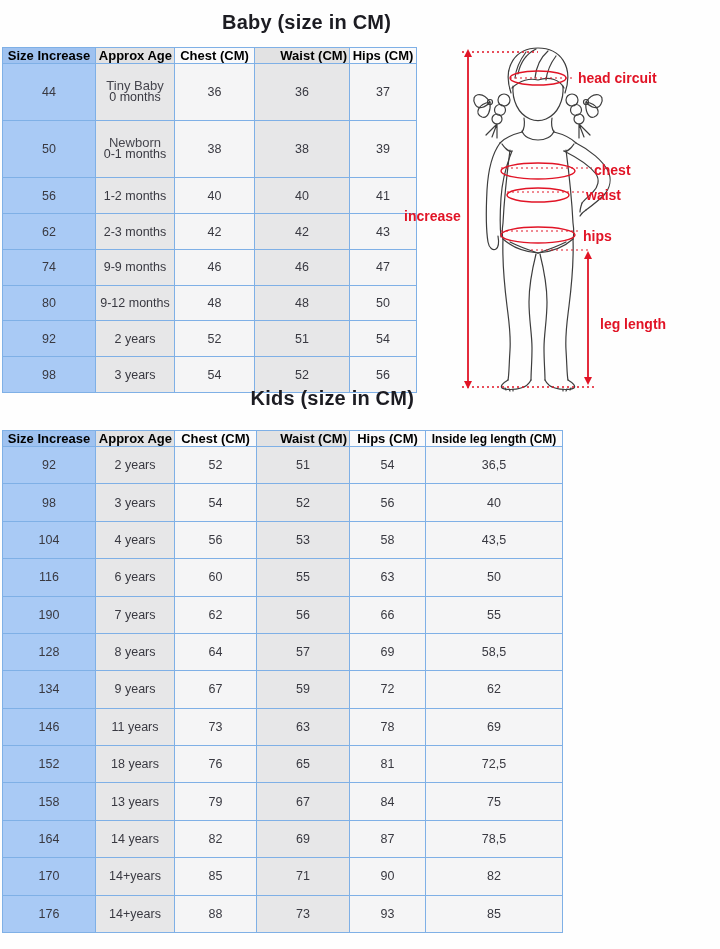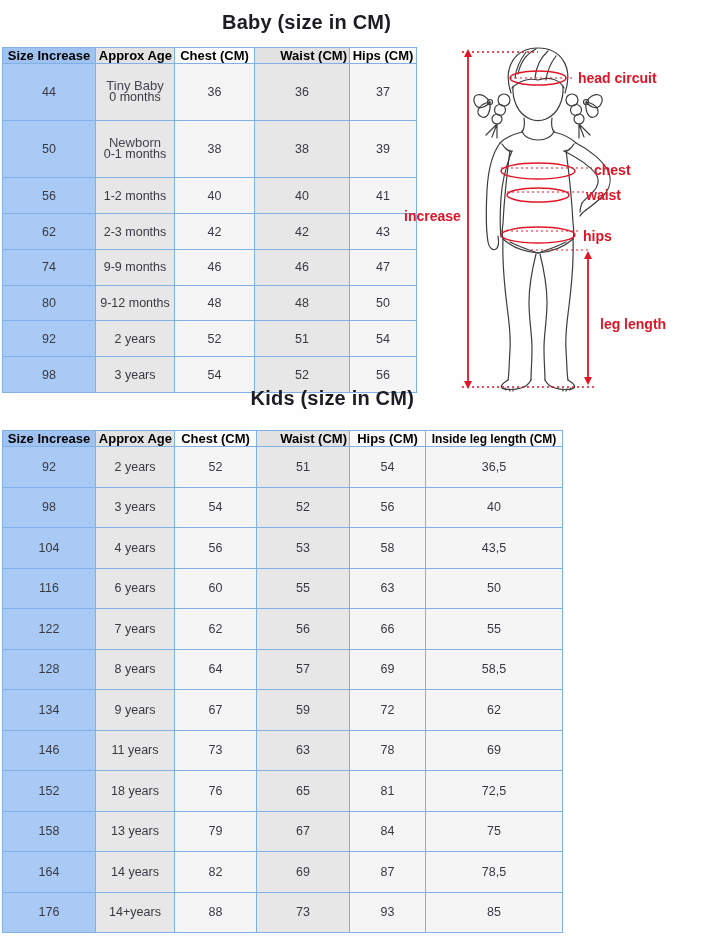--- a/index.html
+++ b/index.html
@@ -161,21 +161,21 @@
       </tr>
       <tr>
         <td class="c-blue">116</td>
         <td class="c-gray">6 years</td>
         <td class="c-light">60</td>
         <td class="c-gray">55</td>
         <td class="c-light">63</td>
         <td class="c-light">50</td>
       </tr>
       <tr>
-        <td class="c-blue">122</td>
+        <td class="c-blue">190</td>
         <td class="c-gray">7 years</td>
         <td class="c-light">62</td>
         <td class="c-gray">56</td>
         <td class="c-light">66</td>
         <td class="c-light">55</td>
       </tr>
       <tr>
         <td class="c-blue">128</td>
         <td class="c-gray">8 years</td>
         <td class="c-light">64</td>
@@ -215,20 +215,28 @@
         <td class="c-light">84</td>
         <td class="c-light">75</td>
       </tr>
       <tr>
         <td class="c-blue">164</td>
         <td class="c-gray">14 years</td>
         <td class="c-light">82</td>
         <td class="c-gray">69</td>
         <td class="c-light">87</td>
         <td class="c-light">78,5</td>
+      </tr>
+      <tr>
+        <td class="c-blue">170</td>
+        <td class="c-gray">14+years</td>
+        <td class="c-light">85</td>
+        <td class="c-gray">71</td>
+        <td class="c-light">90</td>
+        <td class="c-light">82</td>
       </tr>
       <tr>
         <td class="c-blue">176</td>
         <td class="c-gray">14+years</td>
         <td class="c-light">88</td>
         <td class="c-gray">73</td>
         <td class="c-light">93</td>
         <td class="c-light">85</td>
       </tr>
     </tbody>

